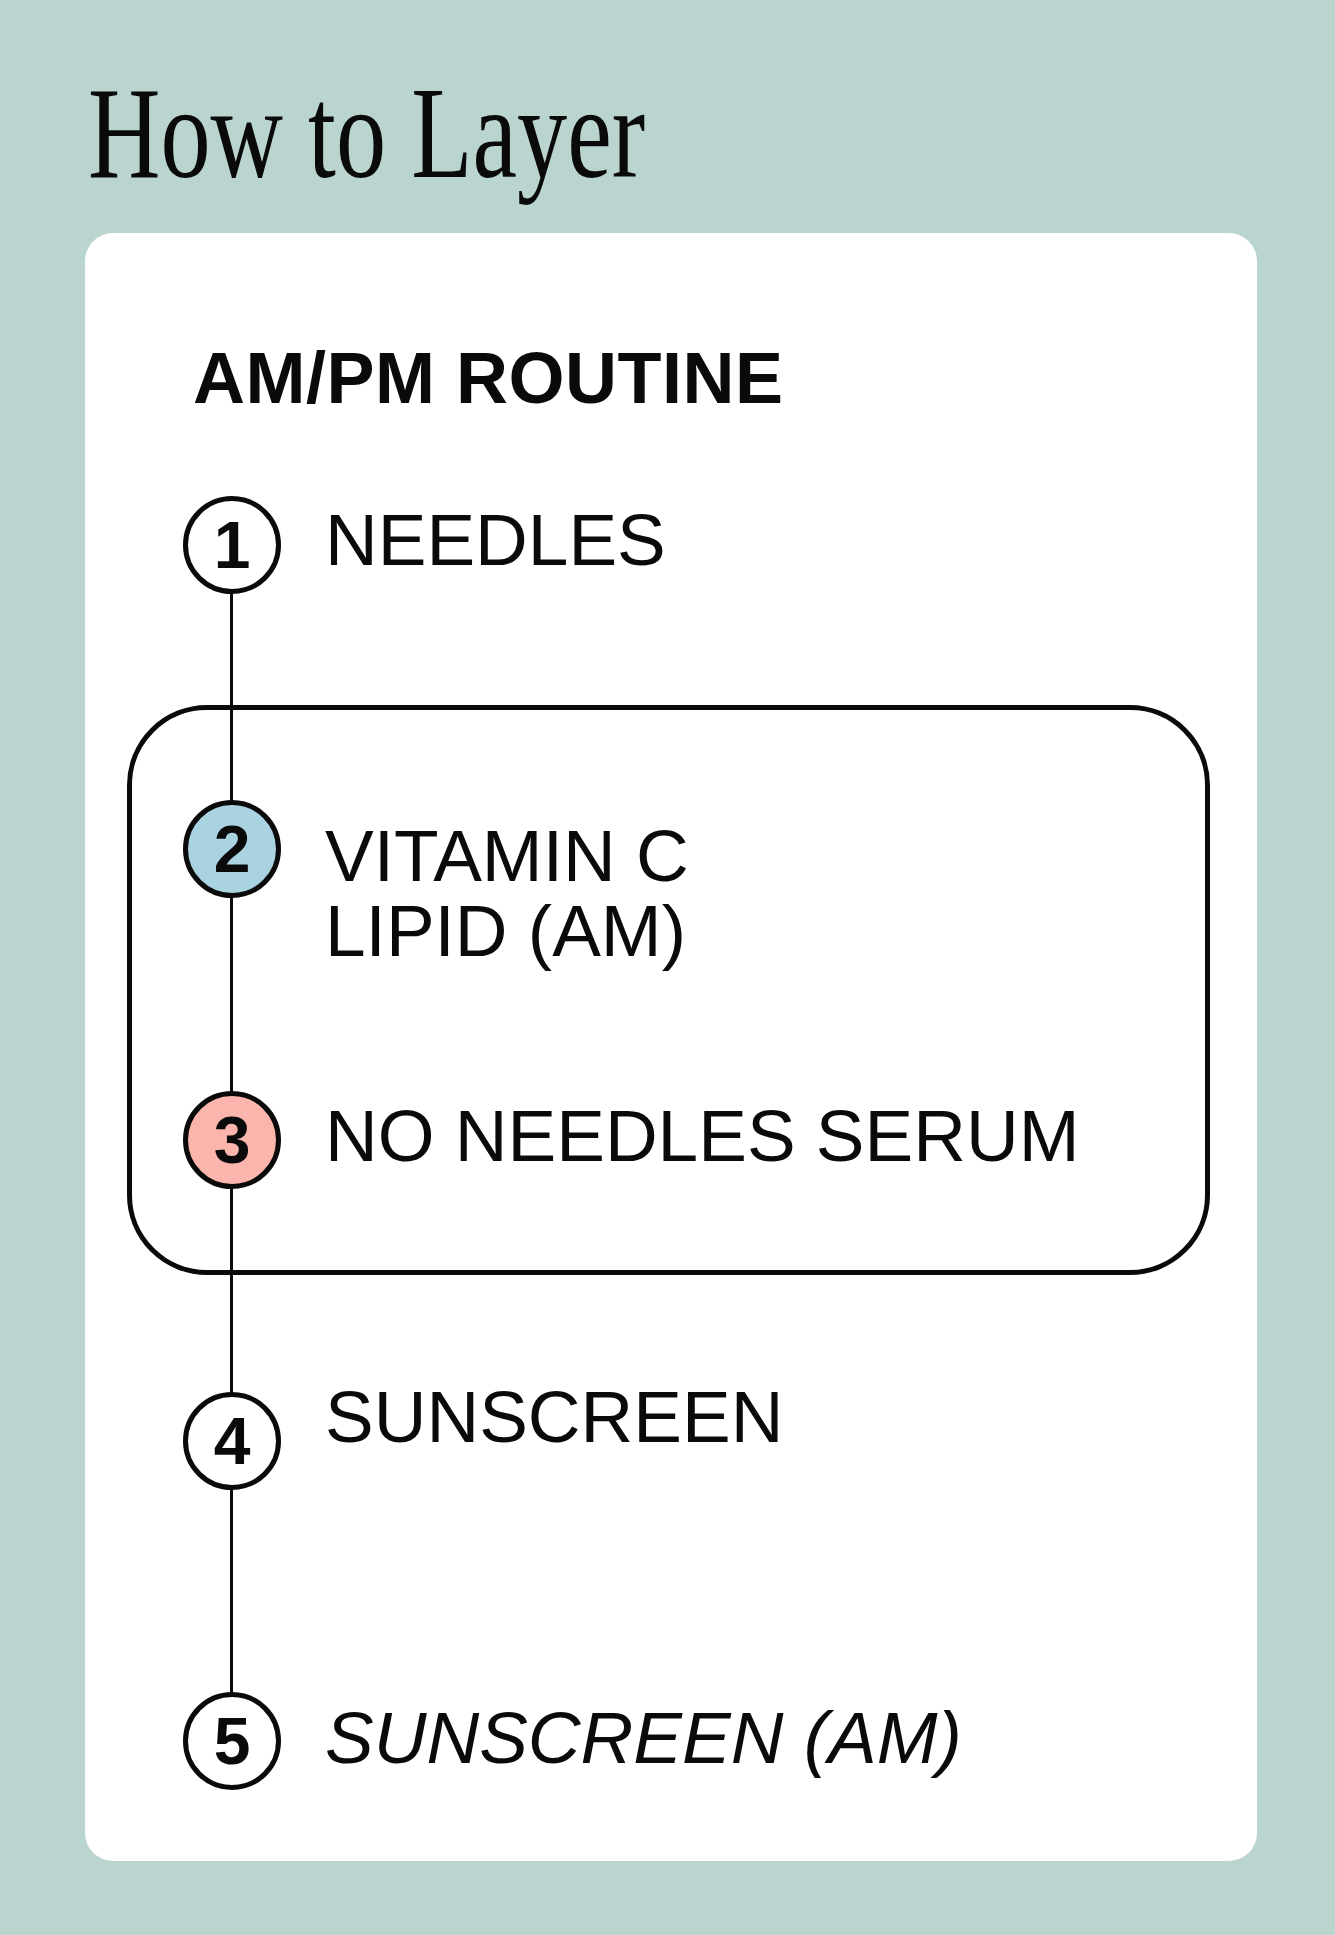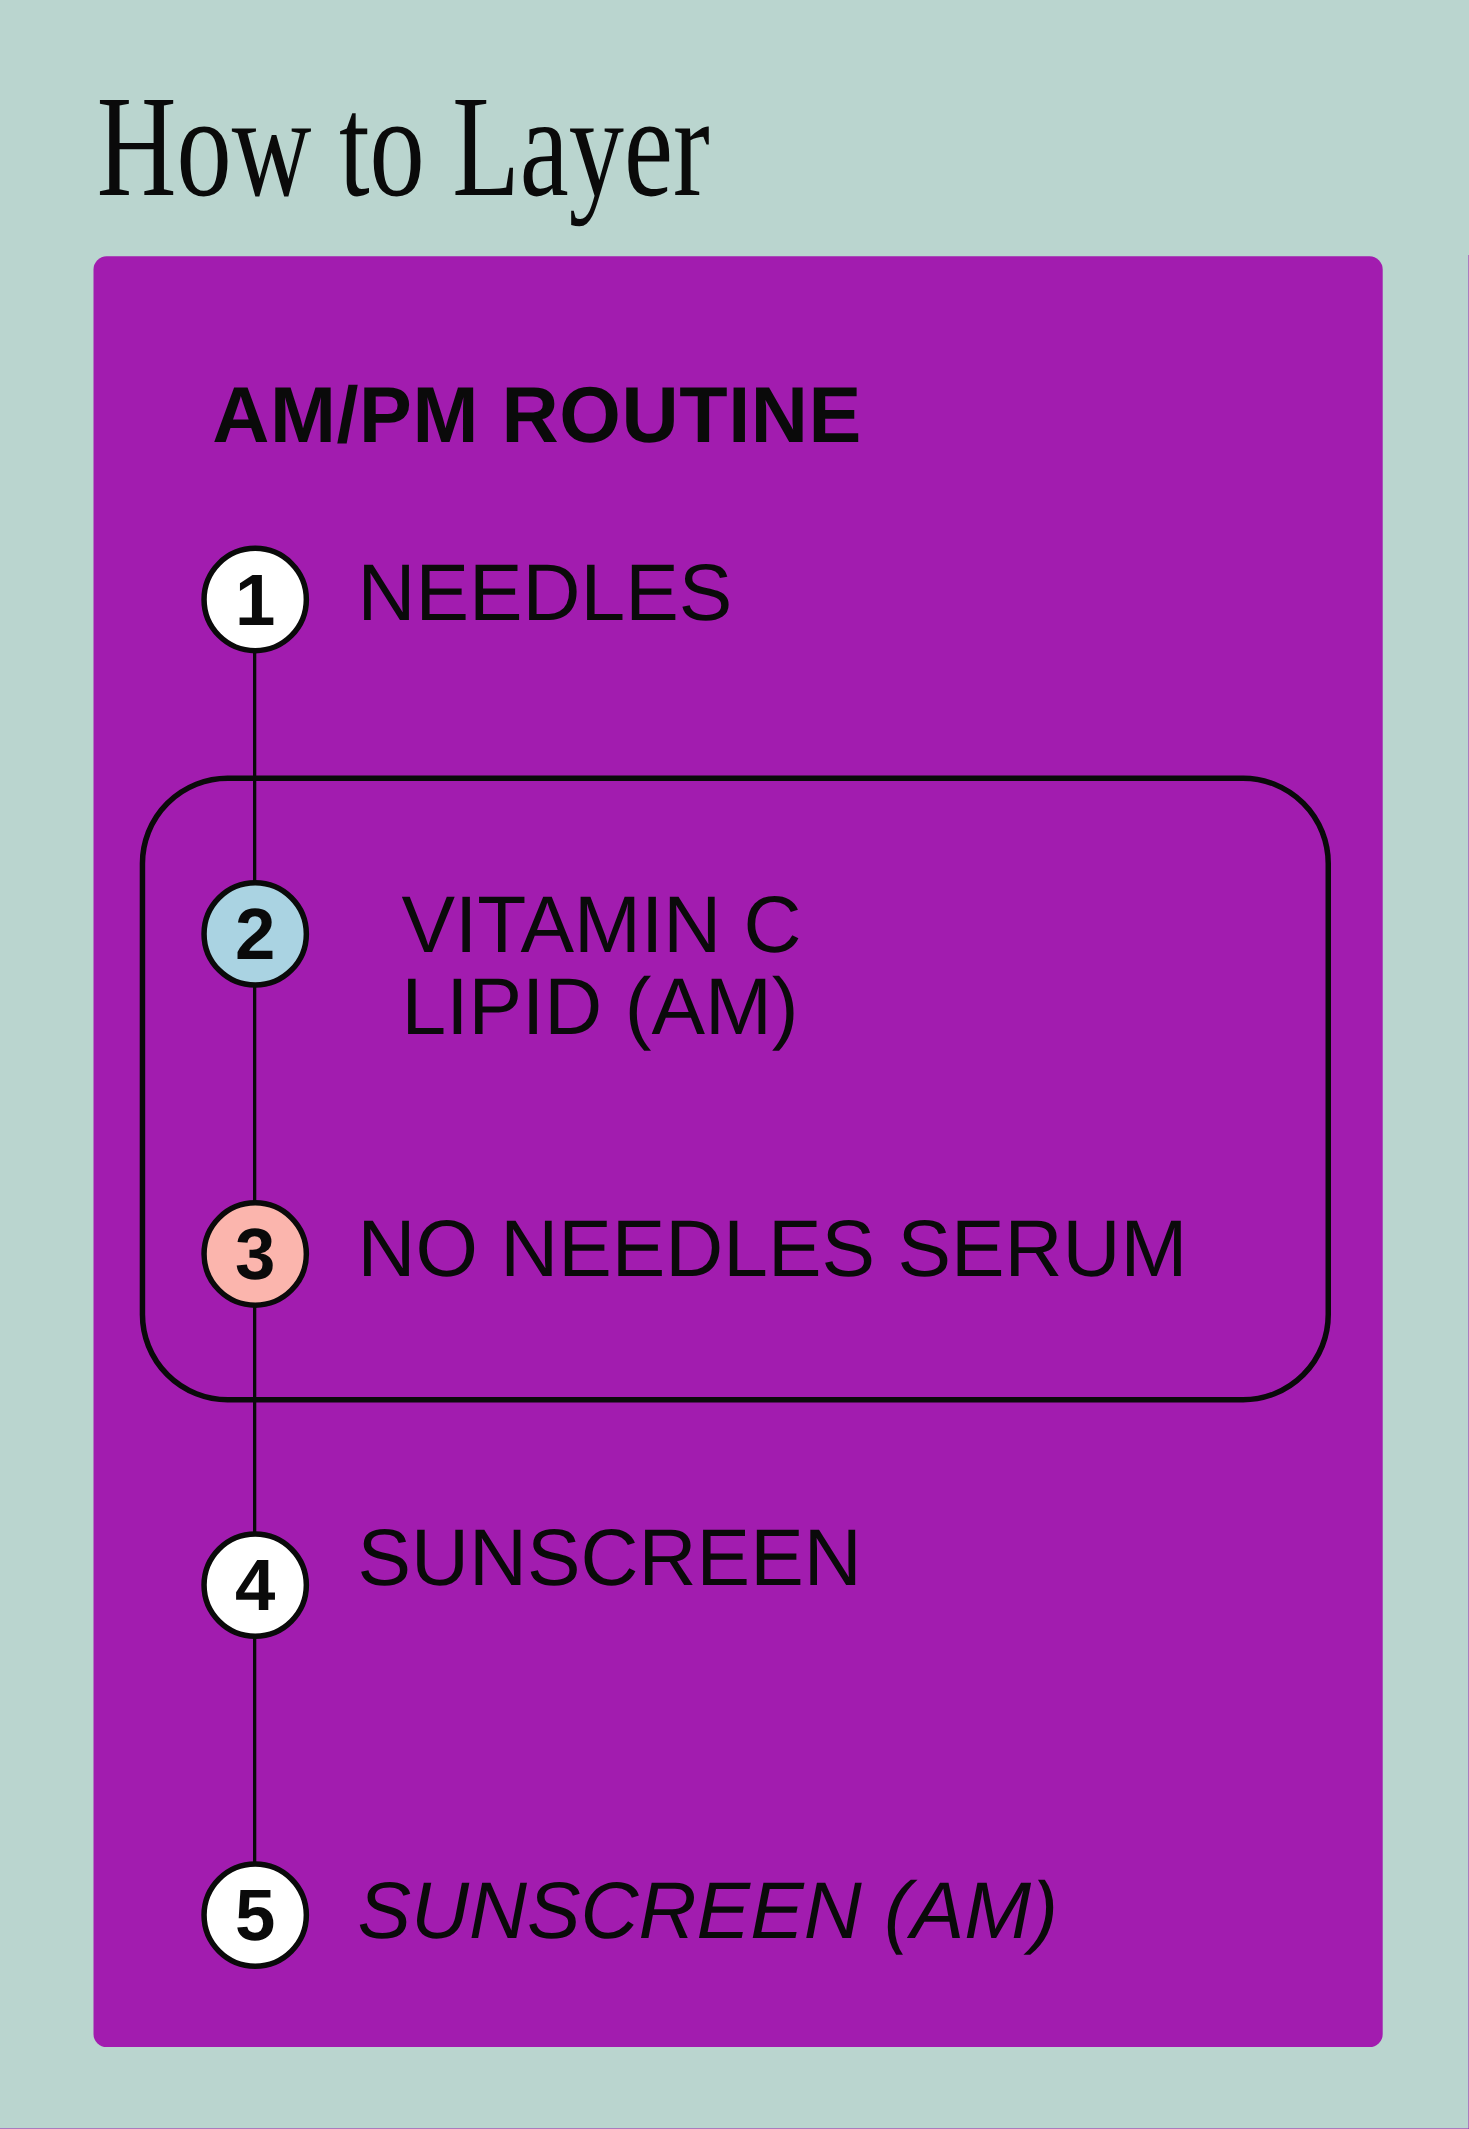--- a/index.html
+++ b/index.html
@@ -27,22 +27,22 @@
     display: inline-block;
     transform: scaleX(0.76);
     transform-origin: 50% 50%;
   }
 
   
   .card {
     position: absolute;
     left: 85px; top: 233px;
     width: 1172px; height: 1628px;
-    background: #a21caf;
-    border-radius: 12px;
+    background: #ffffff;
+    border-radius: 28px;
   }
 
   .routine-heading {
     position: absolute;
     left: 108px; top: 104px;
     font-size: 72px;
     font-weight: 700;
     letter-spacing: 0.5px;
     white-space: nowrap;
   }
@@ -89,21 +89,21 @@
   .step-label {
     position: absolute;
     left: 240px;
     font-size: 73px;
     line-height: 75px;
     font-weight: 400;
     letter-spacing: 0;
     white-space: nowrap;
   }
   .label-1 { top: 269px; }
-  .label-2 { top: 570px; margin-left: 40px; }
+  .label-2 { top: 585px; }
   .label-3 { top: 865px; }
   .label-4 { top: 1146px; }
   .label-5 { top: 1467px; font-style: italic; }
   .step-label .line { display: block; }
 </style>
 </head>
 <body style="background: rgb(186, 213, 207); color: rgb(10, 10, 10);">
 
 <div class="title">
   <span class="squeeze">How to Layer</span>

